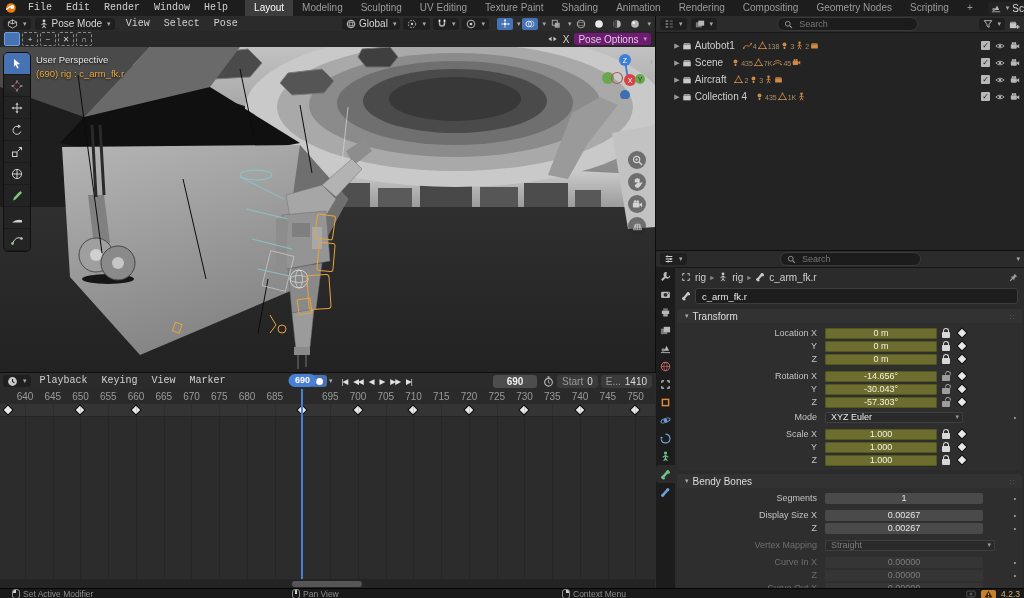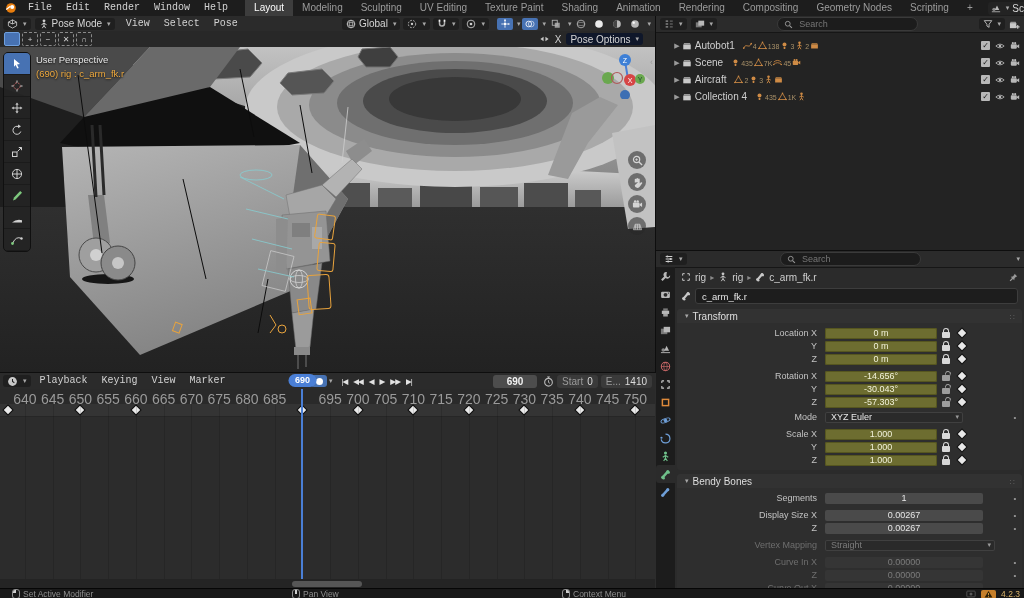--- a/index.html
+++ b/index.html
@@ -37,21 +37,21 @@
   
   #timeline{left:0;top:372px;width:655px;height:216px;background:#2c2c2c;border-right:1px solid #0e0e0e;border-top:1px solid #0e0e0e;padding-left:8px;}
   #tl-header{left:0;top:0;width:655px;height:16px;background:#2b2b2b;border-bottom:1px solid #1a1a1a;}
   .pbtn{color:#e2e2e2;font-size:7.5px;padding:0 3px;letter-spacing:-1px;}
   .autokey{width:16px;height:12px;border-radius:3px;background:#4772b3;display:inline-flex;align-items:center;justify-content:center;}
   .autokey i{width:7px;height:7px;border-radius:50%;background:#fff;display:block;}
   .tl-field{background:#3a3a3a;border-radius:3px;height:13px;display:inline-flex;align-items:center;padding:0 5px;gap:4px;color:#dcdcdc;}
   .tl-frame{background:#4d4d4d;color:#f2f2f2;justify-content:center;min-width:34px;font-weight:bold;}
   .tl-lab{color:#9a9a9a;}
   #tl-ruler{left:0;top:16px;width:655px;height:15px;background:#2a2a2a;border-bottom:1px solid #202020;}
-  .tick{position:absolute;top:2px;transform:translateX(-50%);font-size:14px;color:#9a9a9a;}
+  .tick{position:absolute;top:2px;transform:translateX(-50%);font-size:10px;color:#9a9a9a;}
   #tl-track{left:0;top:31px;width:655px;height:175px;background:#2c2c2c;overflow:hidden;}
   #tl-kfstrip{position:absolute;left:0;top:0;width:655px;height:12px;background:#343434;border-bottom:1px solid #262626;}
   .gl{position:absolute;top:0;bottom:0;width:1px;background:rgba(0,0,0,.13);}
   .kf{position:absolute;top:3px;width:6px;height:6px;background:#e8e8e8;box-shadow:0 0 0 1px #0d0d0d;transform:translateX(-50%) rotate(45deg);}
   .ph{position:absolute;top:16px;bottom:10px;width:2px;background:#4a7fd6;transform:translateX(-50%);}
   .fb{position:absolute;top:1px;transform:translateX(-50%);background:#4a7fd6;color:#fff;border-radius:8px;height:13px;line-height:13px;padding:0 6px;font-size:9px;font-weight:bold;}
   #tl-scroll{left:0;top:206px;width:655px;height:10px;background:#242424;}
   #tl-thumb{position:absolute;left:292px;top:2px;width:70px;height:6px;border-radius:3px;background:#565656;}
   
   #outliner{left:656px;top:16px;width:368px;height:234px;background:#232323;}
@@ -295,21 +295,21 @@
           <span class="selmode">✕</span>
           <span class="selmode">∩</span>
         </span>
       <span style="flex:1"></span>
       <span class="icon" style="color: rgb(200, 200, 200);">
           <svg viewBox="0 0 12 12" width="11" height="11">
             <path d="M6 2v8M5 3L1.5 5.5 5 8zM7 3l3.5 2.5L7 8z" fill="currentColor"></path>
           </svg>
         </span>
       <span style="margin:0 5px;color:#d0d0d0">X</span>
-      <span class="hbtn" style="background:#0f172a;margin-right:12px">
+      <span class="hbtn" style="background:#701a75;margin-right:4px">
         <span>Pose Options</span>
           <span class="chev">▾</span>
       </span>
     </div>
 
     <div id="vp-canvas" class="abs">
       
       <svg width="655" height="325" viewBox="0 0 655 325">
         <defs>
           <linearGradient id="gCeil" x1="0" y1="0" x2="0" y2="1">

